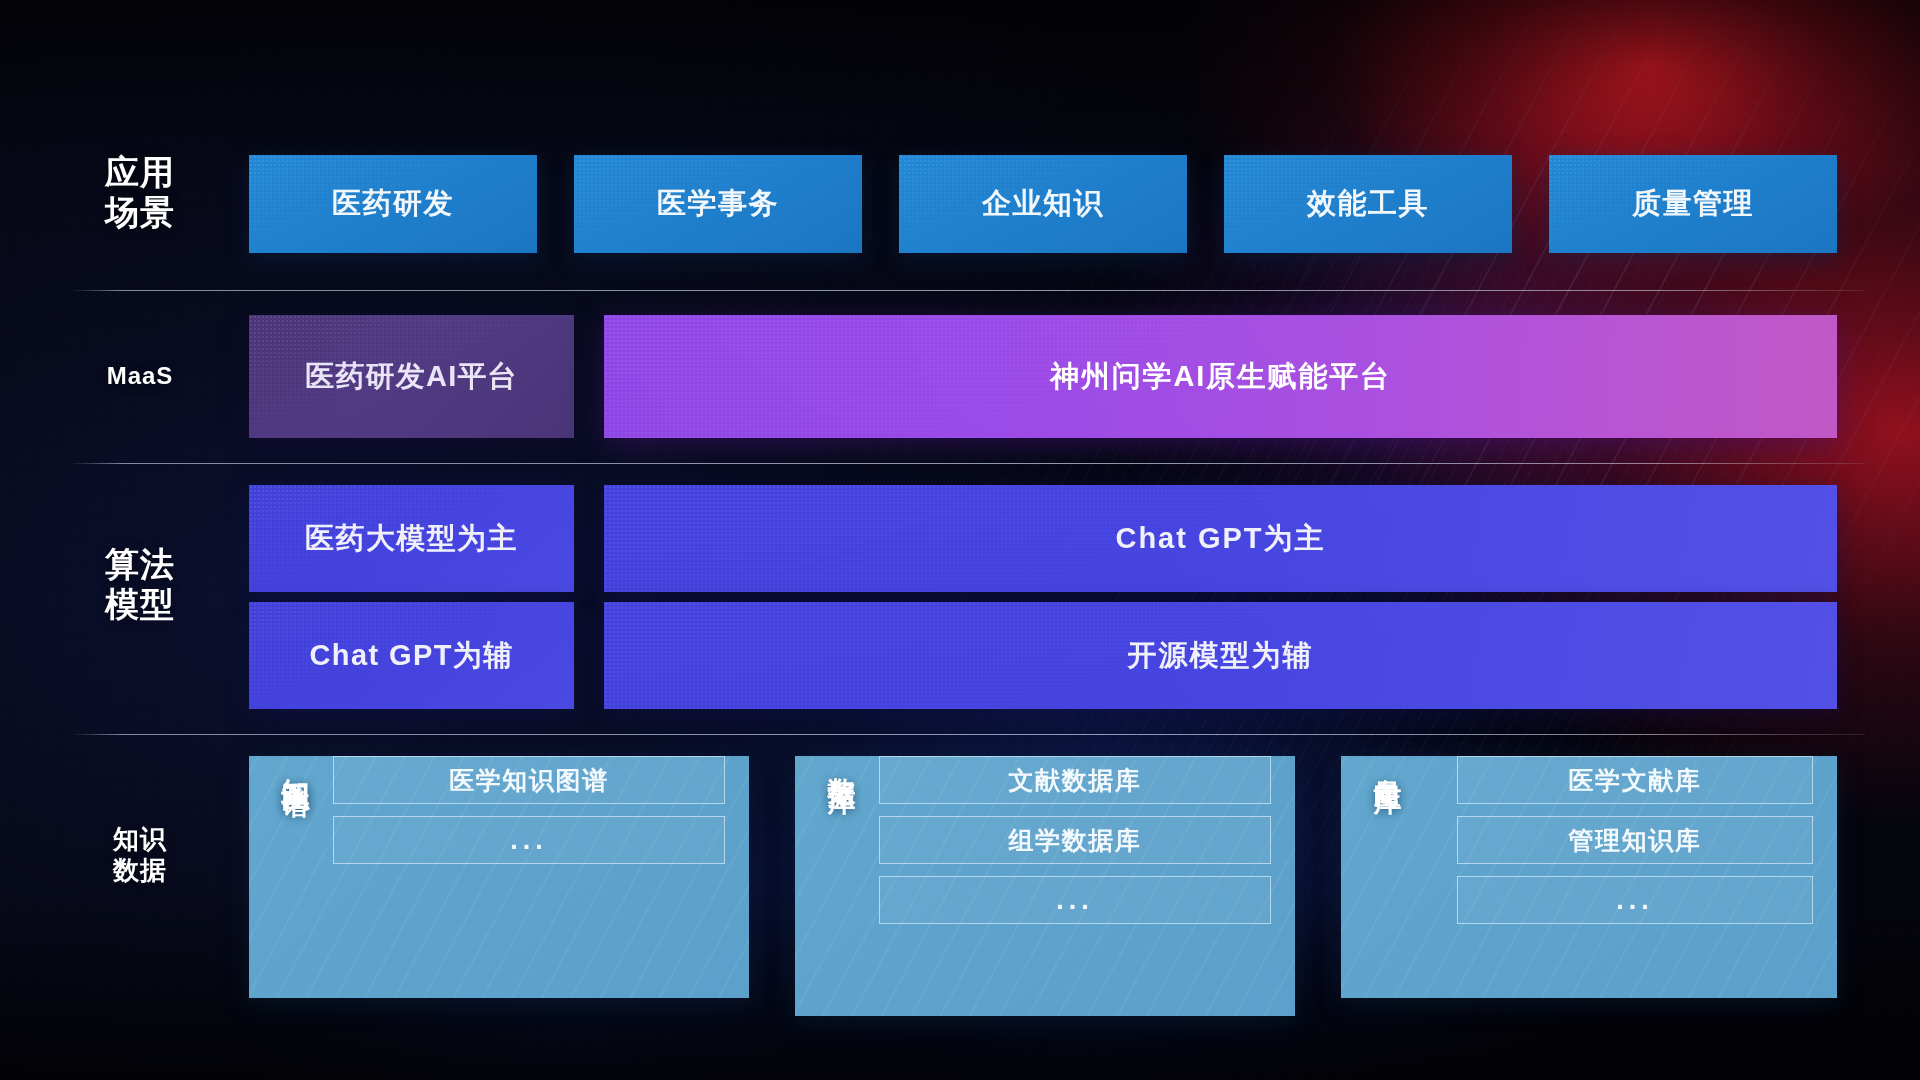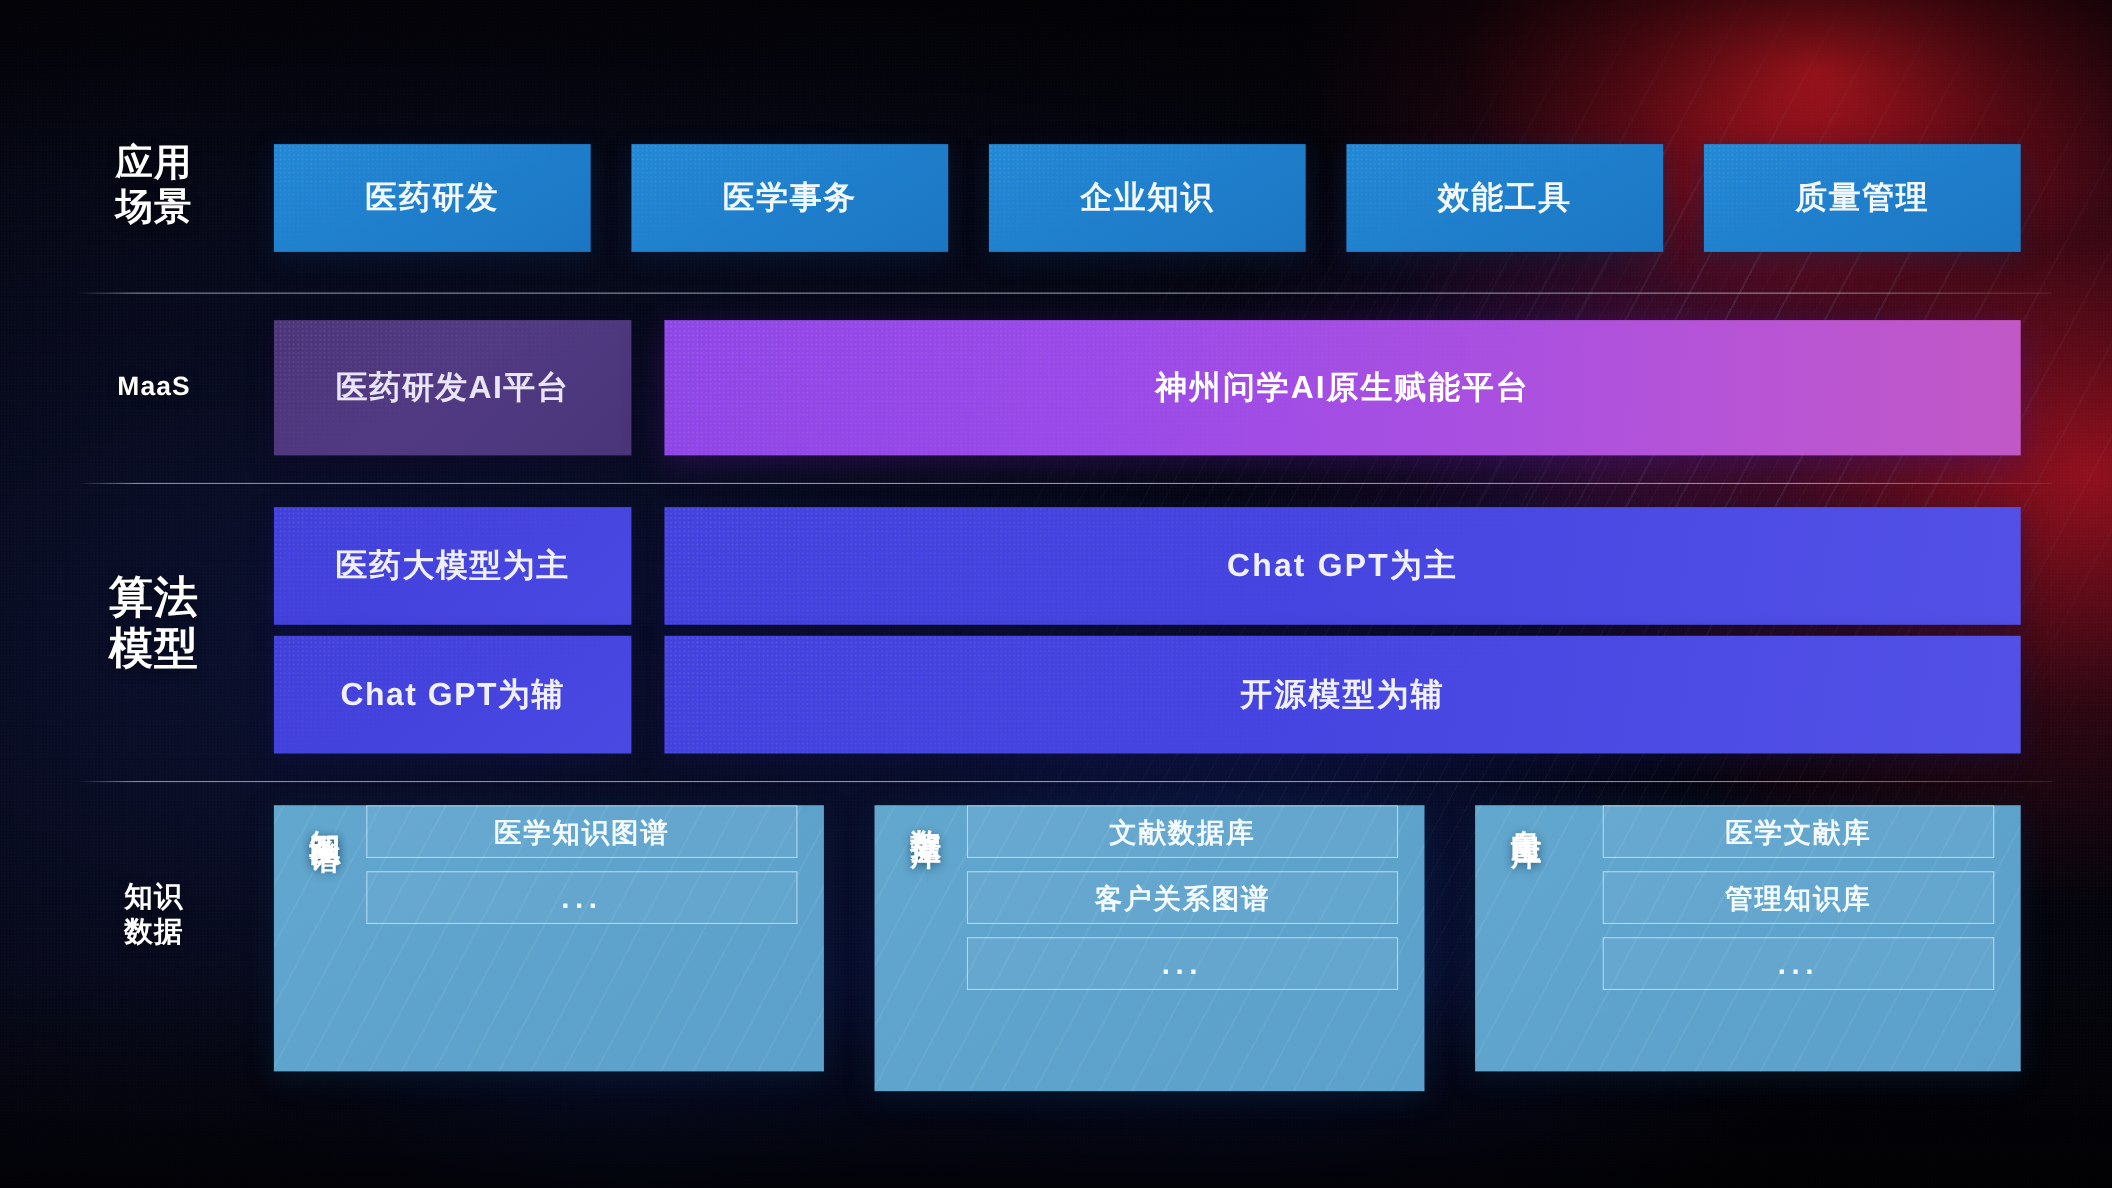--- a/index.html
+++ b/index.html
@@ -82,20 +82,21 @@
   }
   .bg-topfade {
     background: linear-gradient(180deg, rgba(0,0,0,0.55) 0%, rgba(0,0,0,0) 16%),
                 linear-gradient(0deg, rgba(0,0,0,0.70) 0%, rgba(0,0,0,0) 18%);
   }
 
   
   #content {
     position: absolute;
     inset: 0;
+    margin-top: 24px;
   }
 
   .row-label {
     position: absolute;
     color: #ffffff;
     font-weight: bold;
     letter-spacing: 1px;
     text-align: center;
     line-height: 1.18;
     text-shadow: 0 2px 10px rgba(0,0,0,0.55);
@@ -290,21 +291,21 @@
 
     <div class="maas-left" style="left:249px; top:291px; width:325px; height:123px;">
       <span>医药研发AI平台</span>
     </div>
     <div class="maas-right" style="left:604px; top:291px; width:1233px; height:123px;">
       <span>神州问学AI原生赋能平台</span>
     </div>
 
     <div class="divider" style="top:439px;"></div>
 
-    <div class="row-label" style="left:70px; top:520px; width:140px; font-size:40px;">算法
+    <div class="row-label" style="left:70px; top:520px; width:140px; font-size:34px;">算法
 模型</div>
 
     <div class="algo-box" style="left:249px; top:461px; width:325px; height:107px;">
       <span>医药大模型为主</span>
     </div>
     <div class="algo-box wide" style="left:604px; top:461px; width:1233px; height:107px;">
       <span>Chat GPT为主</span>
     </div>
 
     <div class="algo-box" style="left:249px; top:578px; width:325px; height:107px;">
@@ -324,21 +325,21 @@
       <div class="kpanel-items">
         <div class="kitem">医学知识图谱</div>
         <div class="kitem ellipsis">...</div>
       </div>
     </div>
 
     <div class="kpanel" style="left:795px; top:732px; width:500px; height:260px;">
       <div class="kpanel-title">数据库</div>
       <div class="kpanel-items">
         <div class="kitem">文献数据库</div>
-        <div class="kitem">客户关系图谱</div>
+        <div class="kitem">组学数据库</div>
         <div class="kitem ellipsis">...</div>
       </div>
     </div>
 
     <div class="kpanel" style="left:1341px; top:732px; width:496px; height:242px;gap:32px;">
       <div class="kpanel-title">向量库</div>
       <div class="kpanel-items">
         <div class="kitem">医学文献库</div>
         <div class="kitem">管理知识库</div>
         <div class="kitem ellipsis">...</div>

